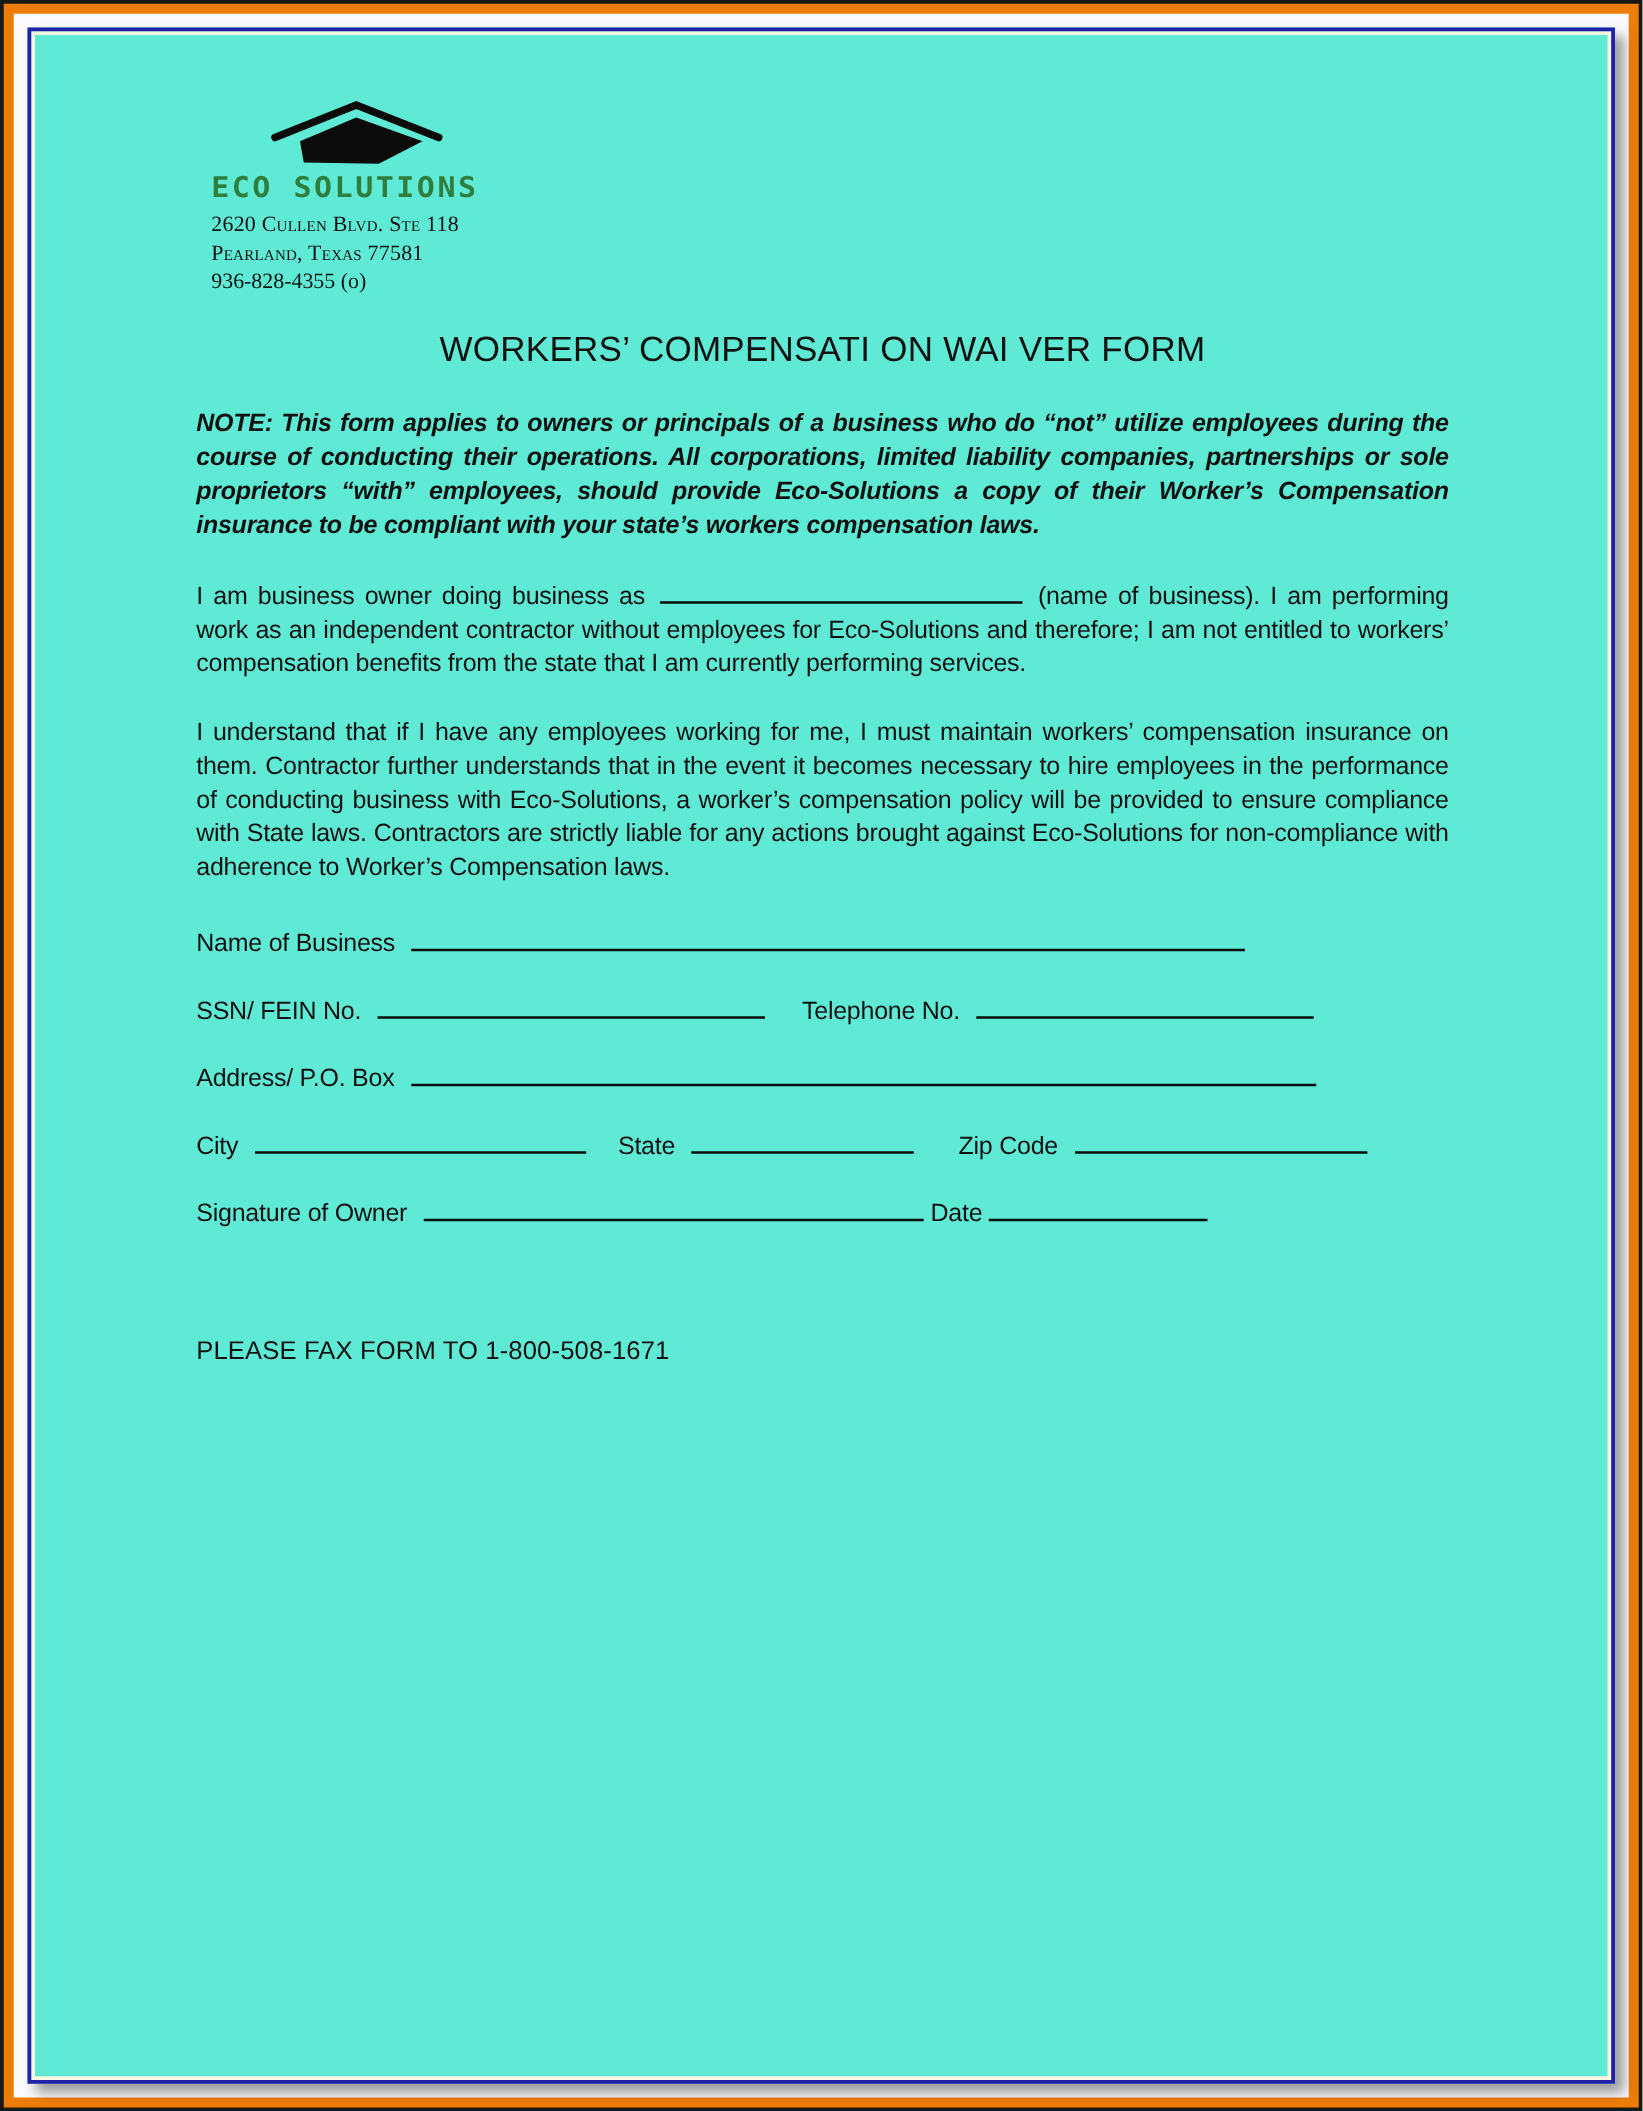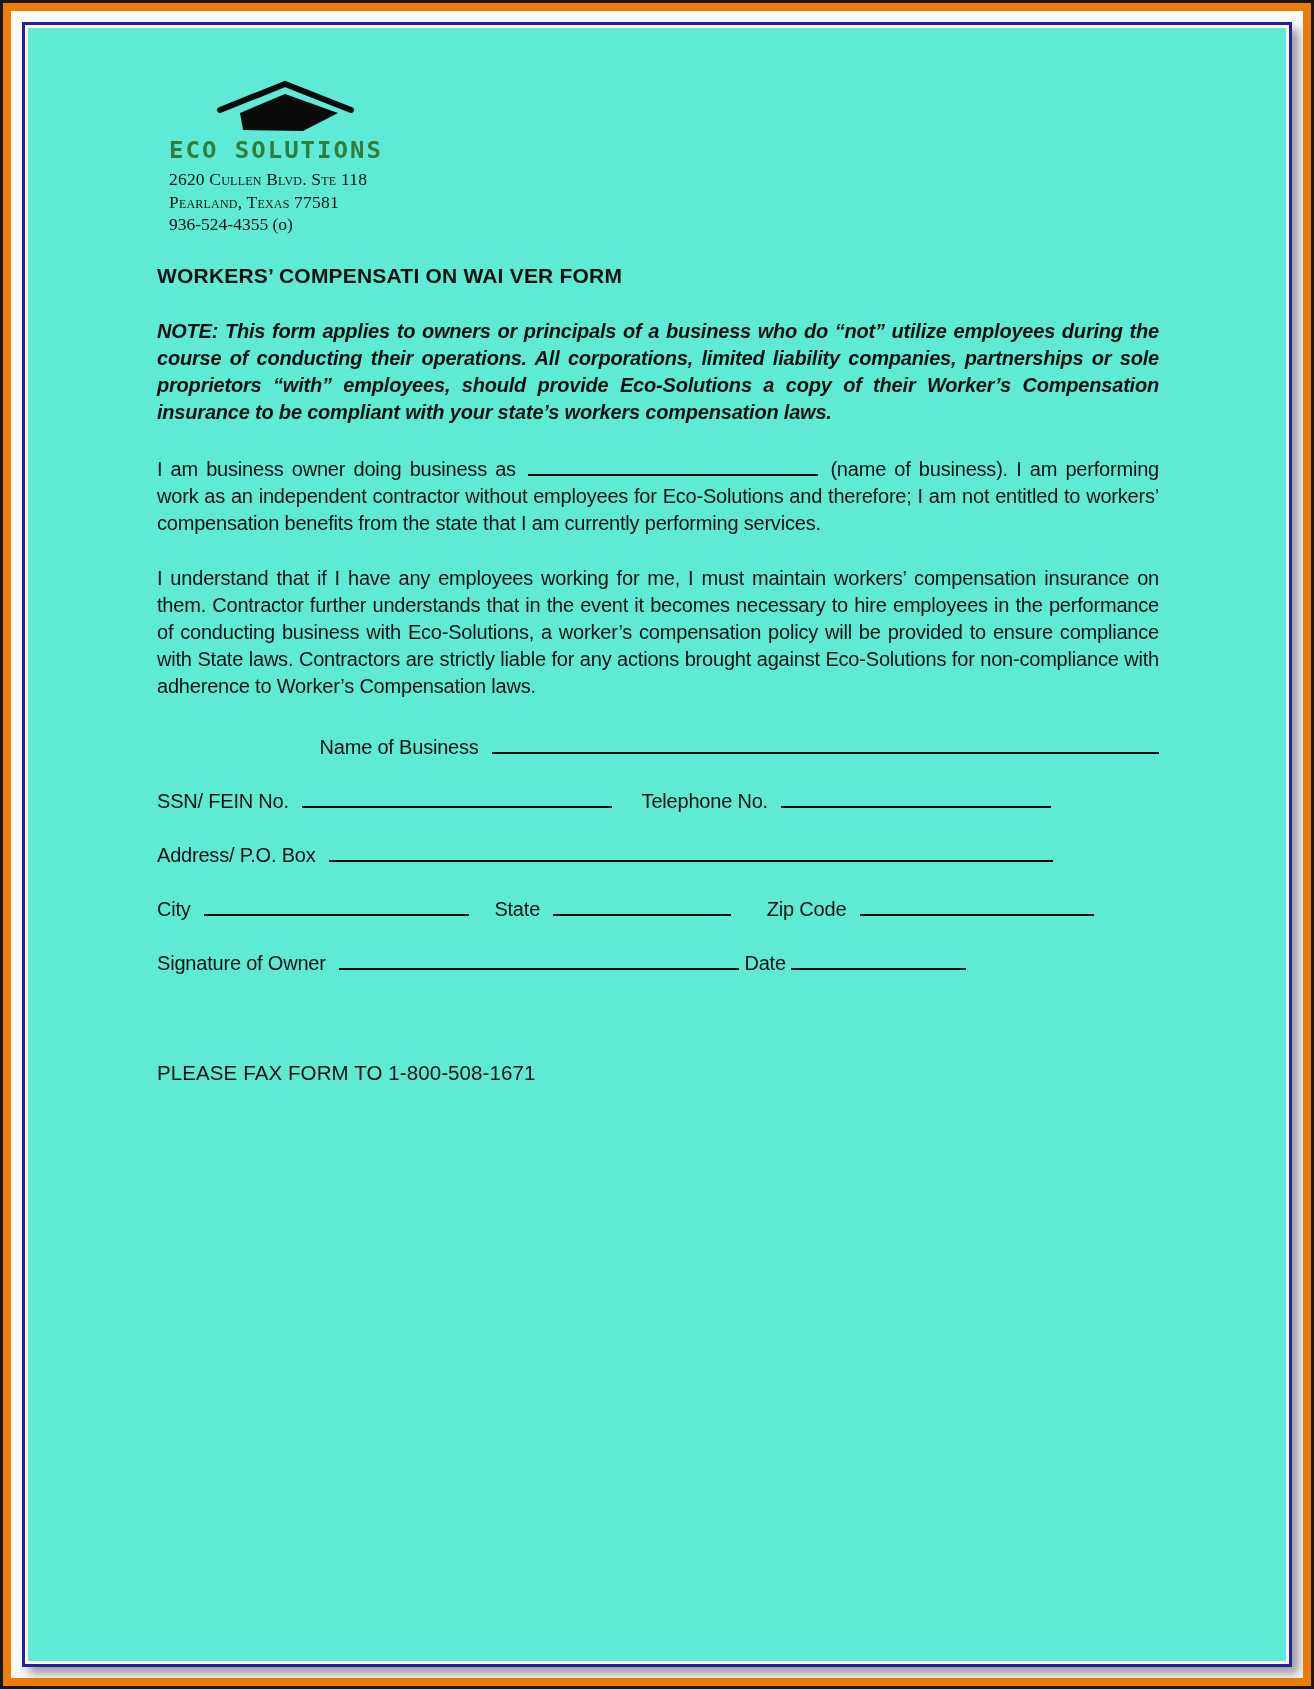--- a/index.html
+++ b/index.html
@@ -47,22 +47,23 @@
   .addr {
     font-family: "Liberation Serif", serif;
     font-size: 17.5px;
     line-height: 22.5px;
     margin-top: 3px;
   }
   .addr .sc { font-variant: small-caps; letter-spacing: 0.2px; }
   
   .form-title {
     margin-top: 28px;
-    font-size: 21px;
-    font-weight: 700;
+    text-align: center;
+    font-size: 28px;
+    font-weight: 400;
     letter-spacing: 0.2px;
   }
   
   p.body-par {
     font-size: 20px;
     line-height: 27px;
     letter-spacing: -0.2px;
     text-align: justify;
   }
   p.bold { font-weight: 700; font-style: italic; }
@@ -89,21 +90,21 @@
   .bl.w234 { width: 234px; }
   .bl.w400 { width: 400px; }
   .bl.w175 { width: 175px; }
   
   .field-row {
     font-size: 20px;
     line-height: 27px;
     letter-spacing: -0.2px;
     white-space: nowrap;
   }
-  .fr1 { margin-top: 34px; text-align: right; }
+  .fr1 { margin-top: 34px; }
   .fr  { margin-top: 27px; }
   .lbl-gap20 { margin-left: 20px; }
   .lbl-gap24 { margin-left: 24px; }
   .lbl-gap30 { margin-left: 30px; text-align: center; }
   .lbl-gap12 { }
   
   .fax-line {
     margin-top: 84px;
     font-size: 20.5px;
     letter-spacing: 0.1px;
@@ -121,21 +122,21 @@
       <div class="roof-wrap">
         <svg width="150" height="58" viewBox="0 0 150 58" xmlns="http://www.w3.org/2000/svg">
           <polyline points="7,31 72,5 138,31" fill="none" stroke="#0b0b0b" stroke-width="6" stroke-linecap="round" stroke-linejoin="miter"></polyline>
           <polygon points="27,34 72,15 125,34 90,52 30,51" fill="#0b0b0b"></polygon>
         </svg>
       </div>
       <div class="logo-text">ECO SOLUTIONS</div>
       <div class="addr">
         <div class="sc">2620 Cullen Blvd. Ste 118</div>
         <div class="sc">Pearland, Texas 77581</div>
-        <div>936-524-4355 (o)</div>
+        <div>936-828-4355 (o)</div>
       </div>
     </div>
 
     <div class="form-title">WORKERS’ COMPENSATI ON WAI VER FORM</div>
 
     <p class="body-par bold par-note">NOTE:  This form applies to owners or principals of a business who do “not” utilize employees during the course of conducting their operations.  All corporations, limited liability companies, partnerships or sole proprietors “with” employees, should provide Eco-Solutions a copy of their Worker’s Compensation insurance to be compliant with your state’s workers compensation laws.</p>
 
 
     <p class="body-par par-decl">
       <span>I am business owner doing business as</span>

